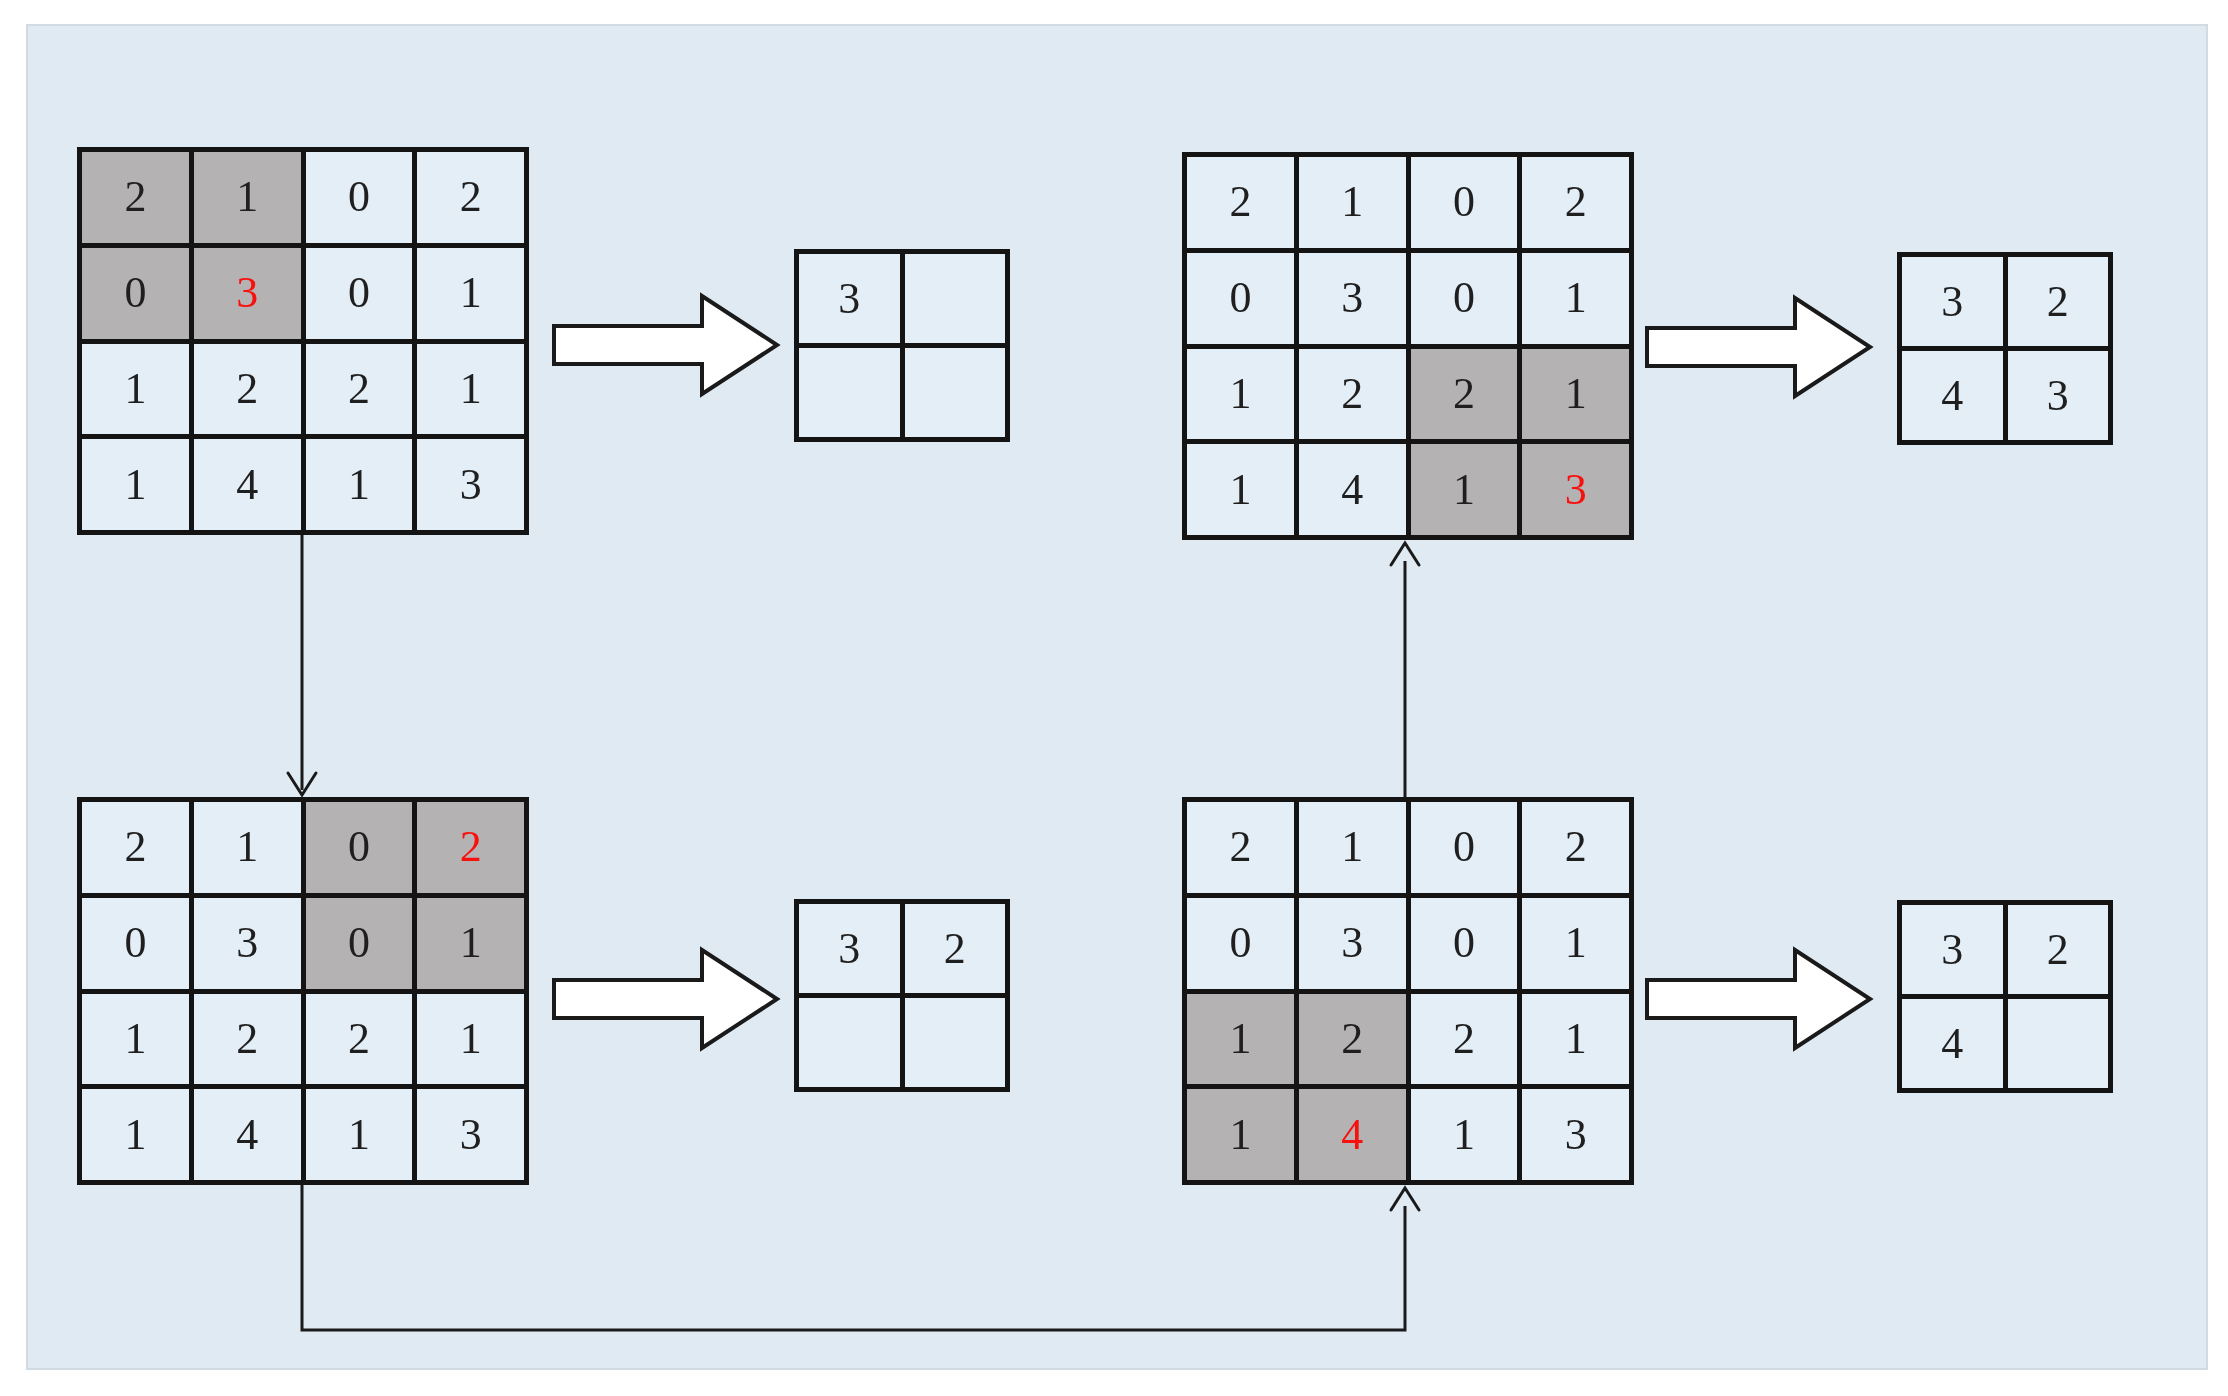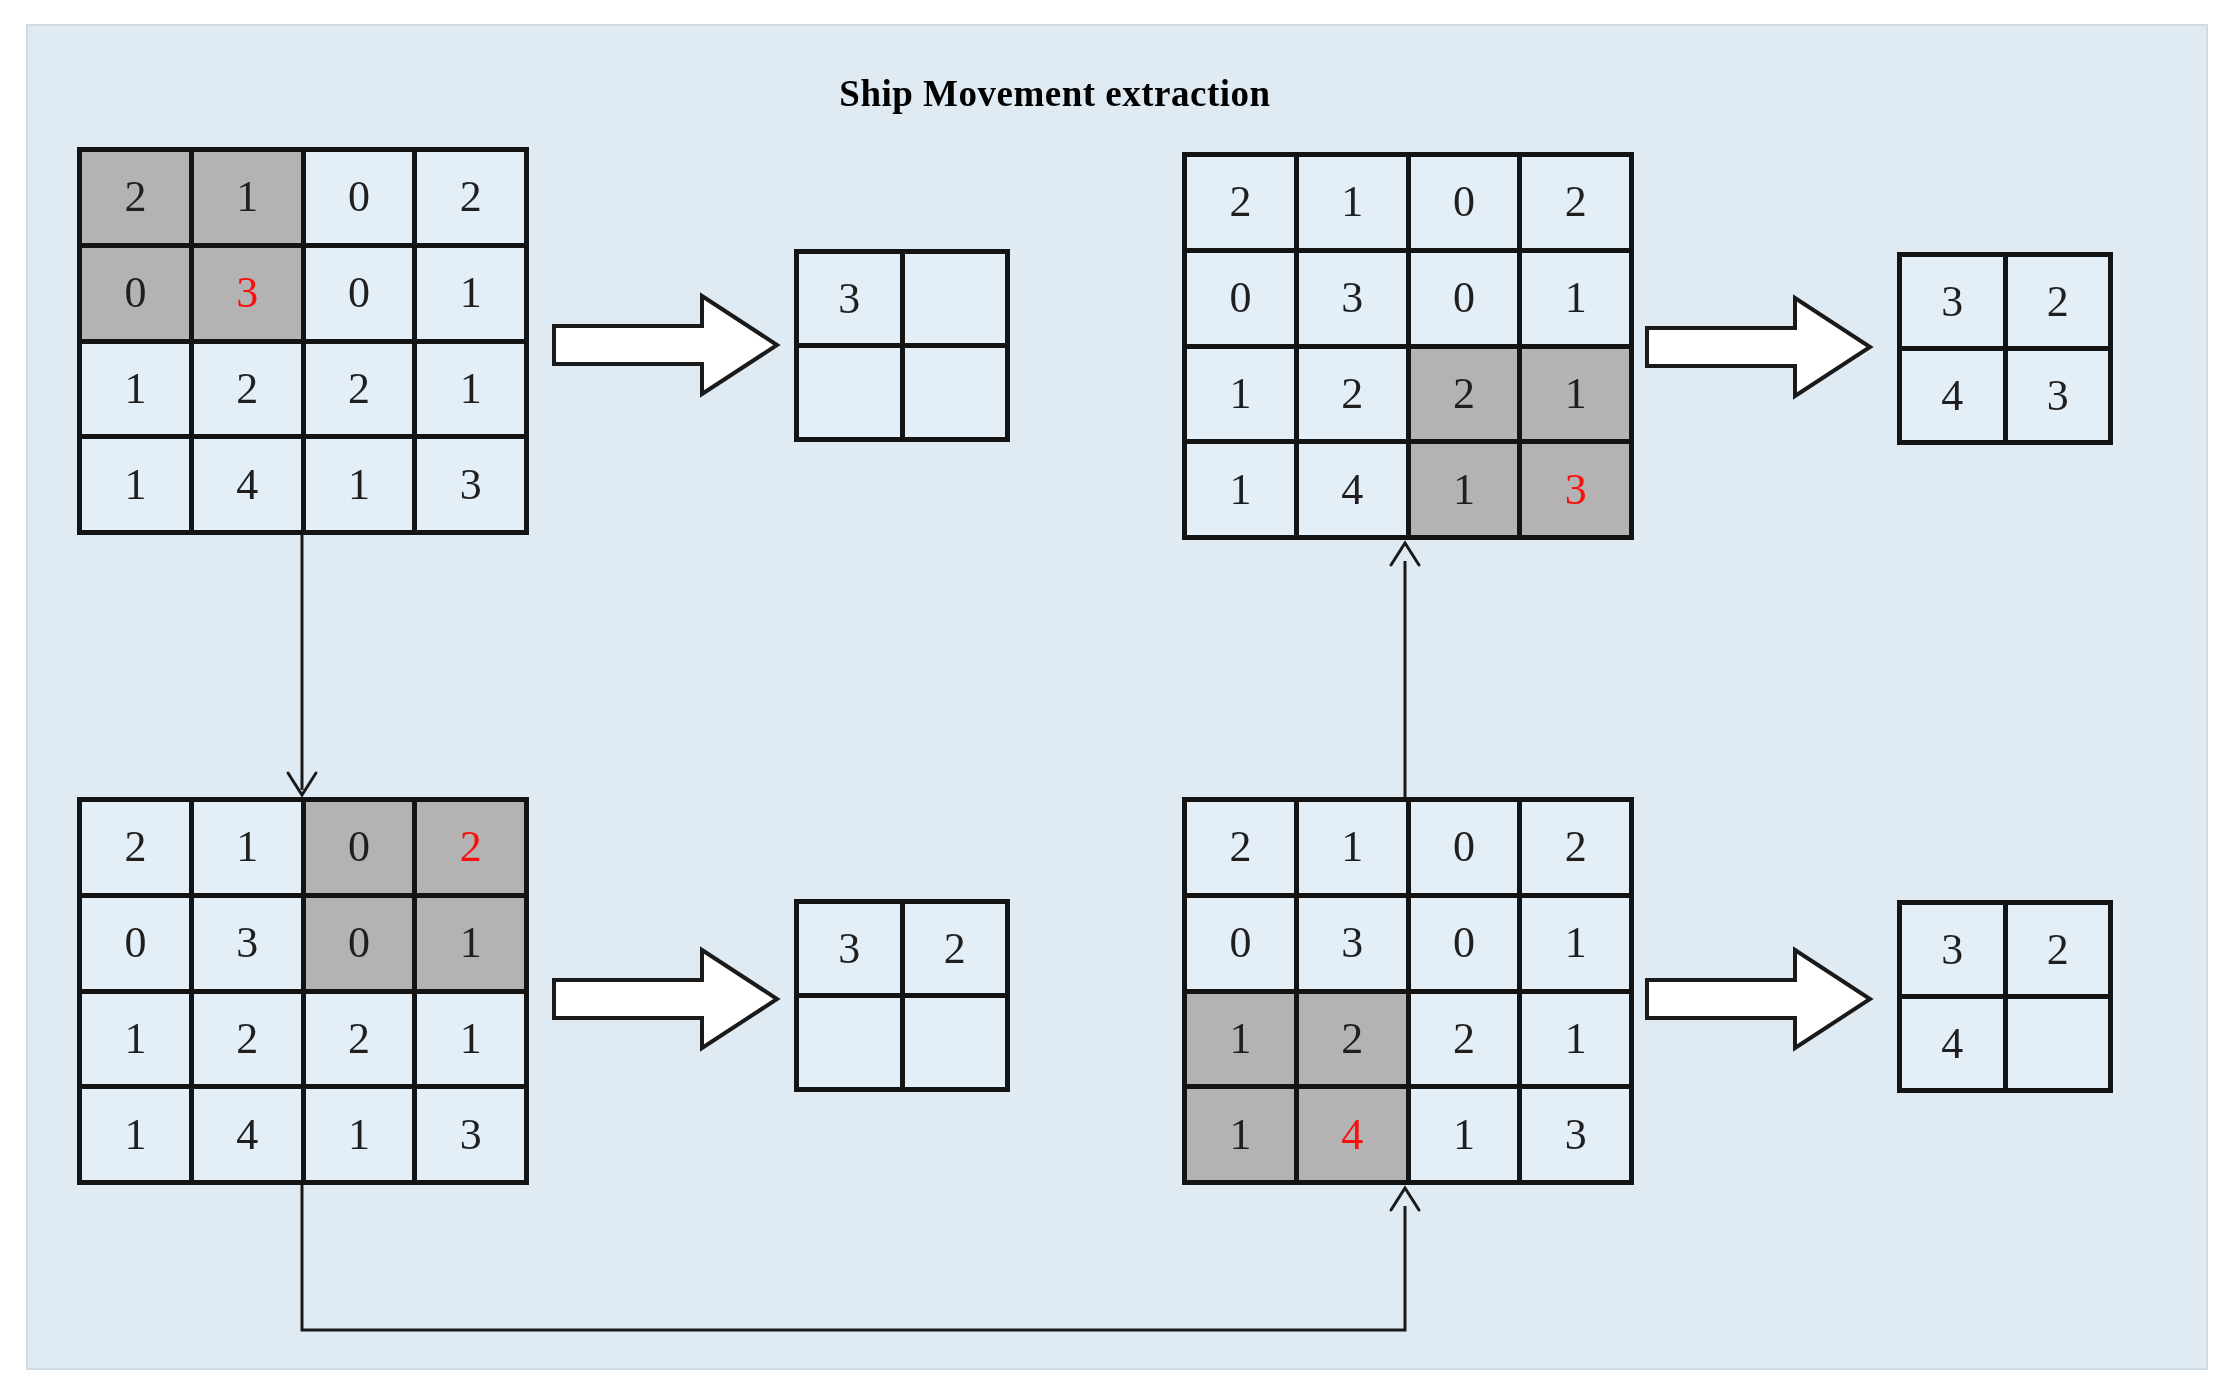--- a/index.html
+++ b/index.html
@@ -29,21 +29,20 @@
   .blockArrow{fill:var(--arrow-fill,#ffffff);stroke:var(--connector,#1a1a1a);stroke-width:4;}
   .conn{fill:none;stroke:var(--connector,#1a1a1a);stroke-width:3;}
   .head{fill:none;stroke:var(--connector,#1a1a1a);stroke-width:3;stroke-linecap:round;}
 </style>
 </head>
 <body>
 
 <div class="stage">
   <div class="panel">
 
-    <div class="title">Ship Movement extraction</div>
 
     <div class="grid g4" id="g-tl4">
         <div class="cell gray">2</div>
         <div class="cell gray">1</div>
         <div class="cell">0</div>
         <div class="cell">2</div>
         <div class="cell gray">0</div>
         <div class="cell gray red">3</div>
         <div class="cell">0</div>
         <div class="cell">1</div>

